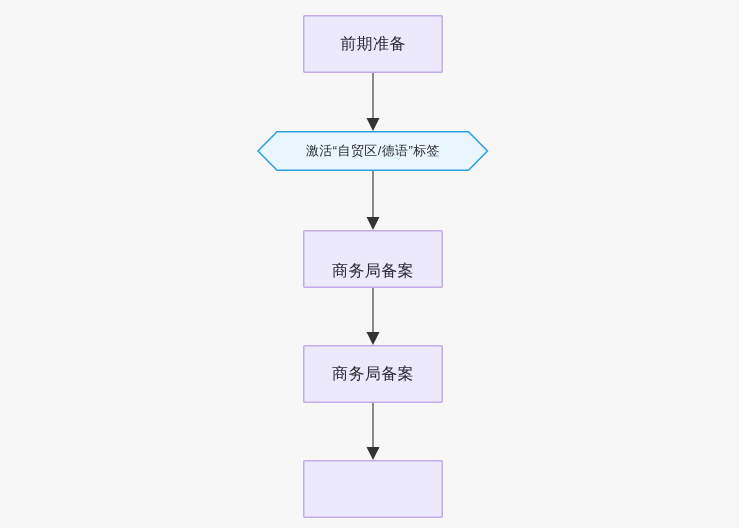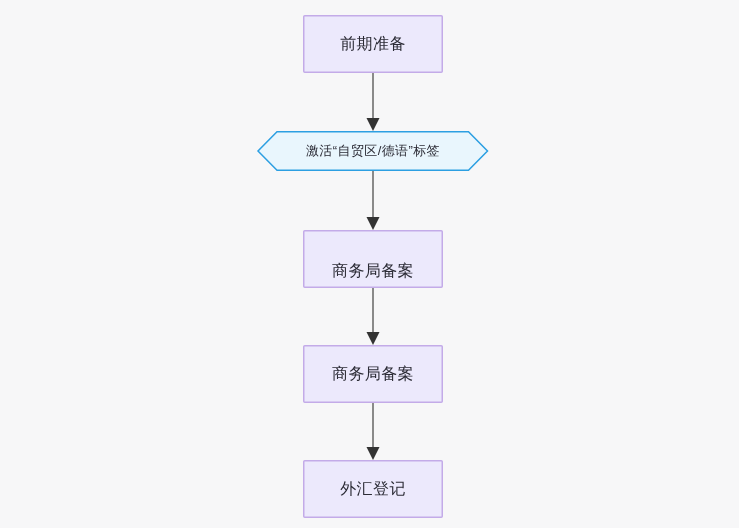--- a/index.html
+++ b/index.html
@@ -100,21 +100,20 @@
   </svg>
 
   <div class="node-label rect-label" style="left:303px; top:15px;">前期准备</div>
 
   <div class="node-label hex-label" style="left:257px; top:131px;">激活“自贸区/德语”标签</div>
 
   <div class="node-label rect-label" style="left:303px; top:242px;">商务局备案</div>
 
   <div class="node-label rect-label" style="left:303px; top:345px;">商务局备案</div>
 
-  <div class="node-label rect-label" style="left:303px; top:460px;">外汇登记</div>
 
   <div class="hit" style="left:303px; top:15px; width:140px; height:58px;"></div>
   <div class="hit" style="left:257px; top:131px; width:232px; height:40px;"></div>
   <div class="hit" style="left:303px; top:230px; width:140px; height:58px;"></div>
   <div class="hit" style="left:303px; top:345px; width:140px; height:58px;"></div>
   <div class="hit" style="left:303px; top:460px; width:140px; height:58px;"></div>
 
 </div>
 
 </body></html>

